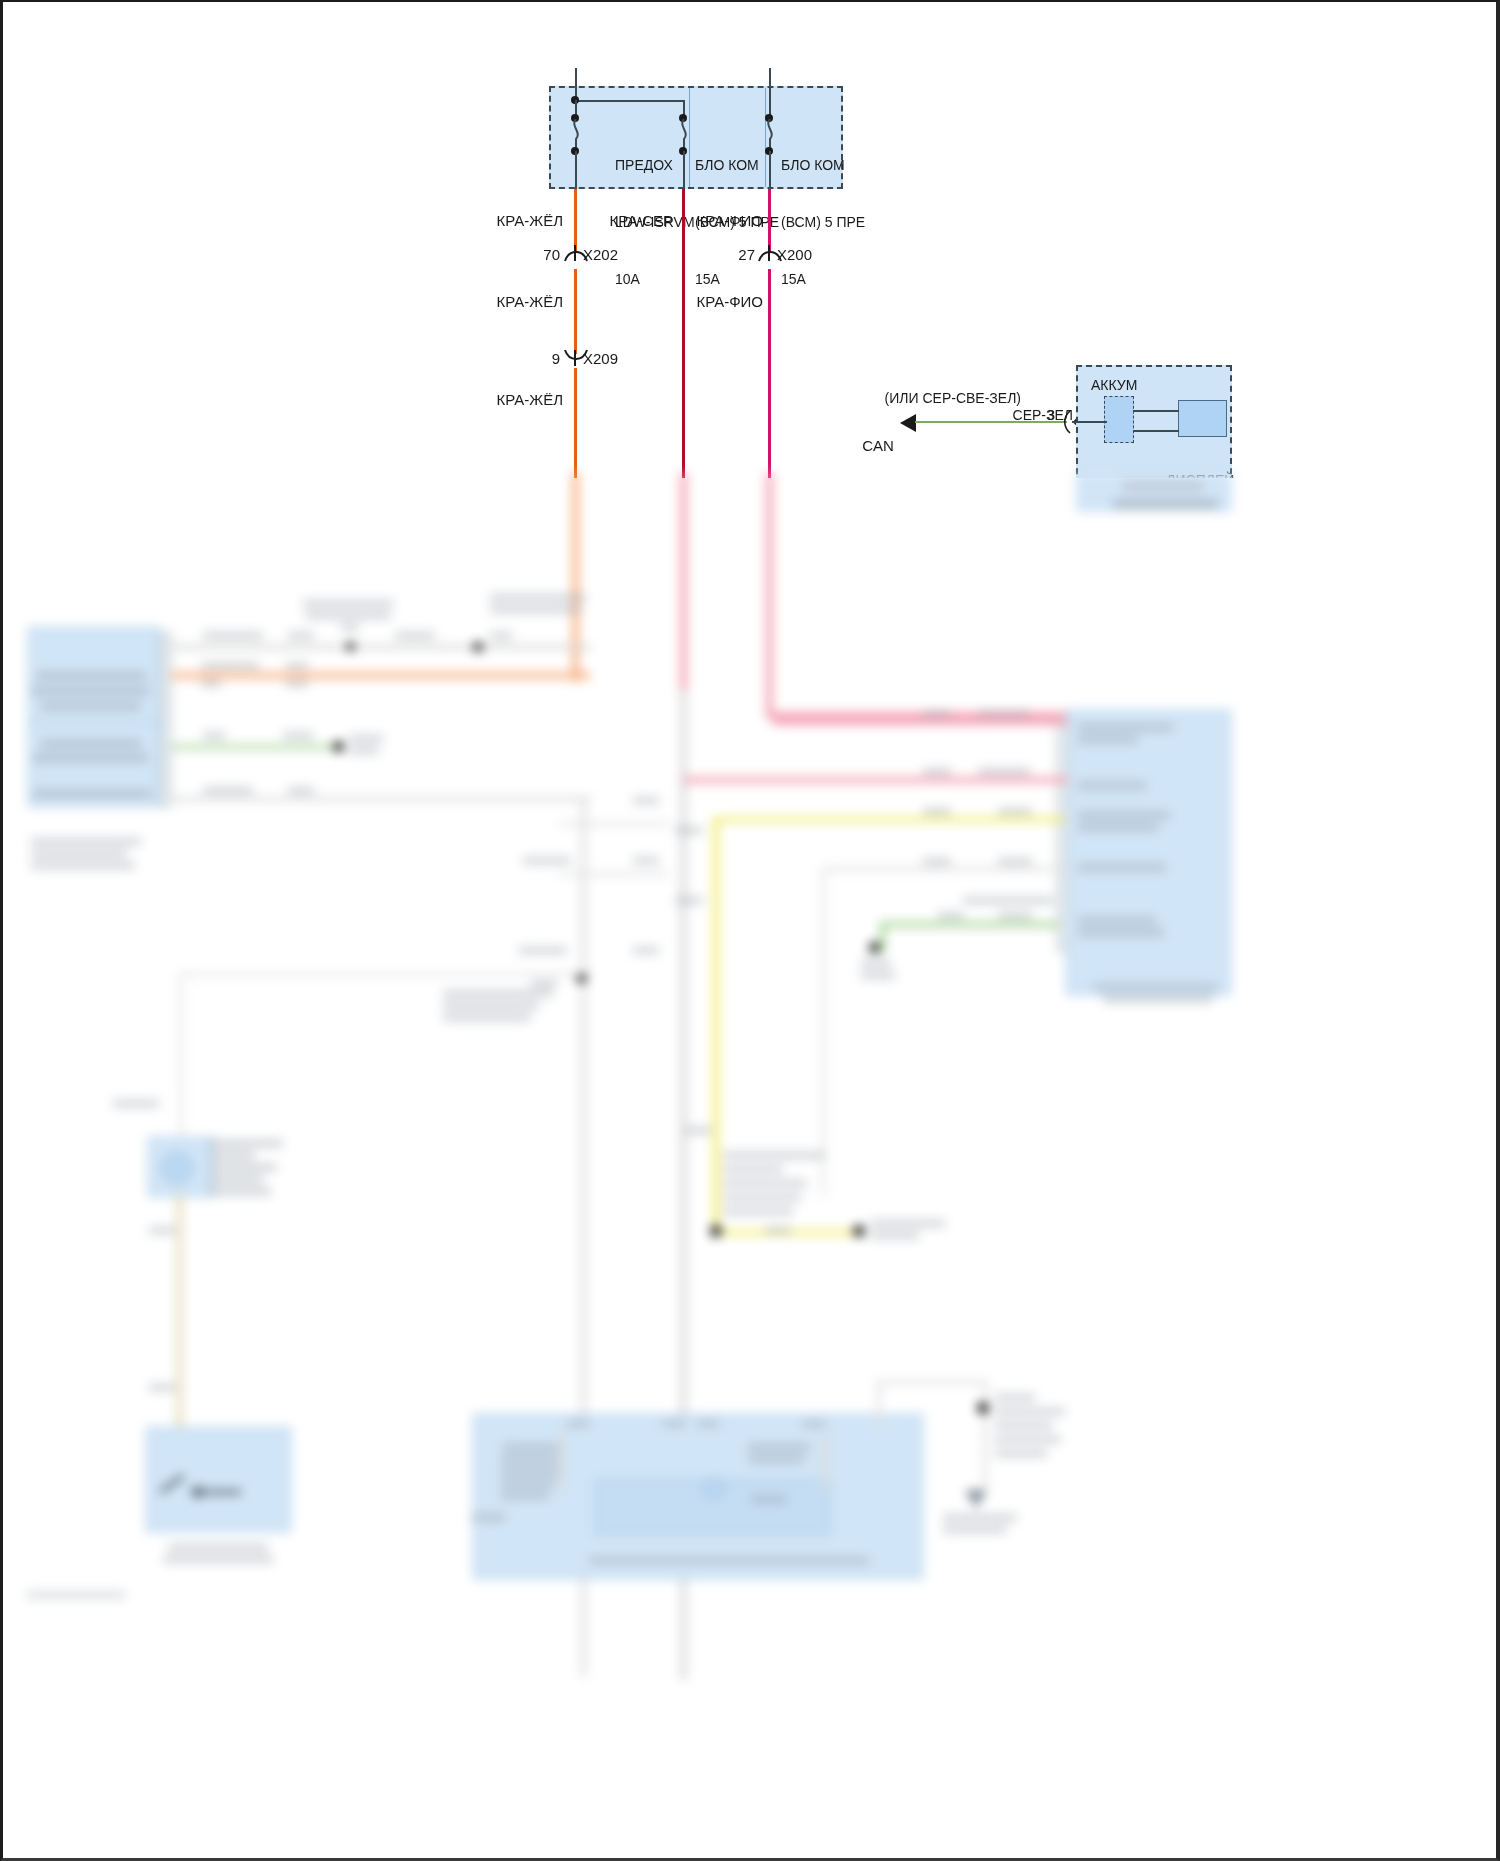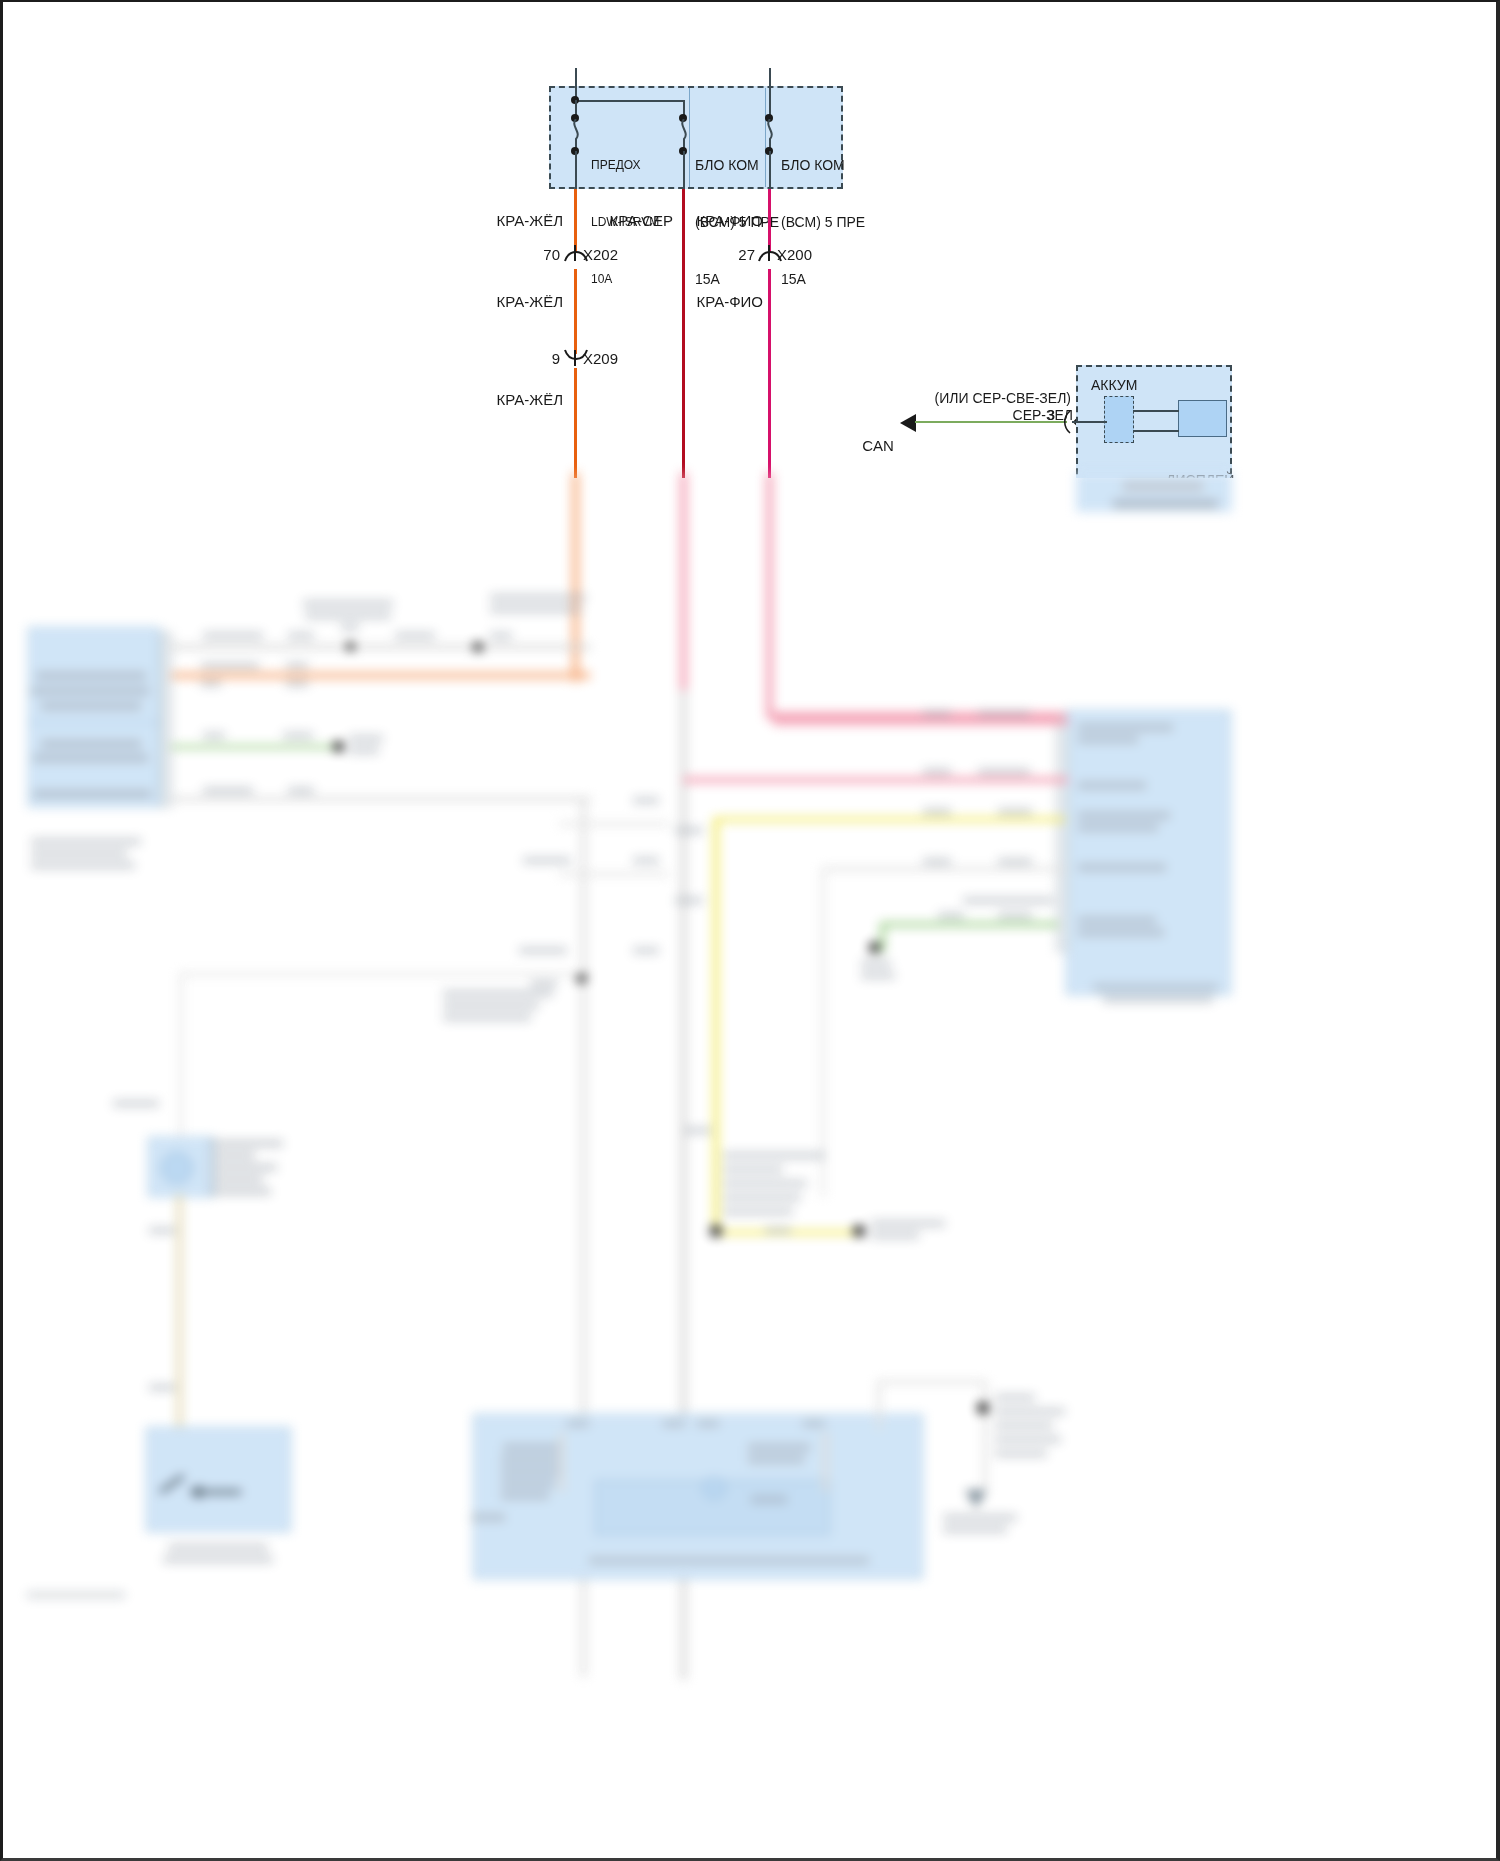--- a/index.html
+++ b/index.html
@@ -79,21 +79,21 @@
 
     <div class="wire vw" style="left:572px;top:98px;width:2px;height:18px;background:#3b4a52;"></div>
     <div class="node" style="left:568px;top:112px;width:8px;height:8px;"></div>
     <div class="fuse-sym" style="left:566px;top:117px;">
       <svg width="14" height="30" viewBox="0 0 14 30">
           <path d="M7 0 C 1 7, 13 13, 7 20 L7 30" stroke="#3b4a52" stroke-width="2" fill="none"></path>
         </svg>
     </div>
     <div class="node" style="left:568px;top:145px;width:8px;height:8px;"></div>
     <div class="wire vw" style="left:572px;top:149px;width:2px;height:38px;background:#3b4a52;"></div>
-    <div class="lbl" style="left:588px;top:116px;width:100px;font-size:12px;line-height:19px;">
+    <div class="lbl" style="left:612px;top:116px;width:100px;font-size:14px;line-height:19px;">
       <div>ПРЕДОХ</div>
       <div>LDW-ISRVM</div>
       <div>10A</div>
     </div>
 
     <div class="wire vw" style="left:680px;top:98px;width:2px;height:18px;background:#3b4a52;"></div>
     <div class="node" style="left:676px;top:112px;width:8px;height:8px;"></div>
     <div class="fuse-sym" style="left:674px;top:117px;">
       <svg width="14" height="30" viewBox="0 0 14 30">
           <path d="M7 0 C 1 7, 13 13, 7 20 L7 30" stroke="#3b4a52" stroke-width="2" fill="none"></path>
@@ -167,21 +167,21 @@
     <div class="wire vw" style="left:571px;top:348px;width:2px;height:16px;background:#1a1a1a;"></div>
     <div class="lbl" style="left:580px;top:348px;width:80px;font-size:15px;">X209</div>
 
     <div class="lbl c" style="left:838px;top:396px;width:74px;font-size:15px;line-height:19px;">
       <div>CAN</div>
       
     </div>
     <div class="arrowL" style="left:897px;top:412px;"></div>
     <div class="wire hw" style="left:912px;top:419px;width:152px;height:2px;background:#7cab5e;"></div>
 
-    <div class="lbl r" style="left:868px;top:387px;width:200px;font-size:14px;">(ИЛИ СЕР-СВЕ-ЗЕЛ)</div>
+    <div class="lbl r" style="left:818px;top:387px;width:200px;font-size:14px;">(ИЛИ СЕР-СВЕ-ЗЕЛ)</div>
     <div class="lbl r" style="left:900px;top:404px;width:170px;font-size:14px;">СЕР-ЗЕЛ</div>
 
     <div class="lbl r" style="left:1028px;top:404px;width:24px;font-size:14px;">3</div>
     <div class="conn" style="left:1057px;top:408px;width:14px;height:24px;">
       <svg width="14" height="24" viewBox="0 0 14 24">
           <path d="M10 1 C 3 7, 3 17, 10 23" stroke="#1a1a1a" stroke-width="1.6" fill="none"></path>
         </svg>
     </div>
     <div class="conn" style="left:1068px;top:410px;width:16px;height:20px;">
       <svg width="16" height="20" viewBox="0 0 16 20">

